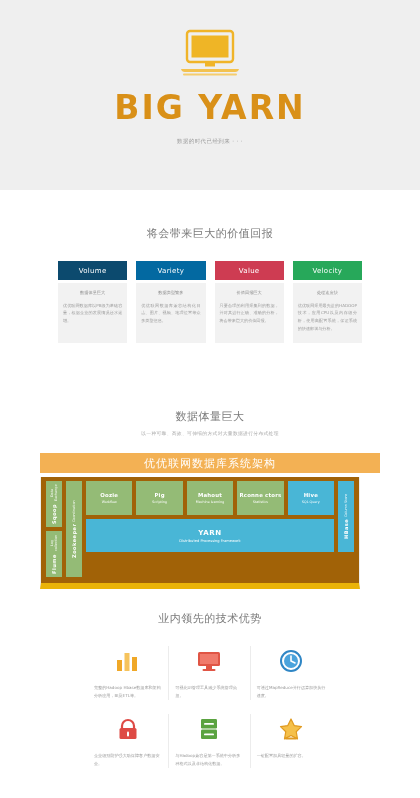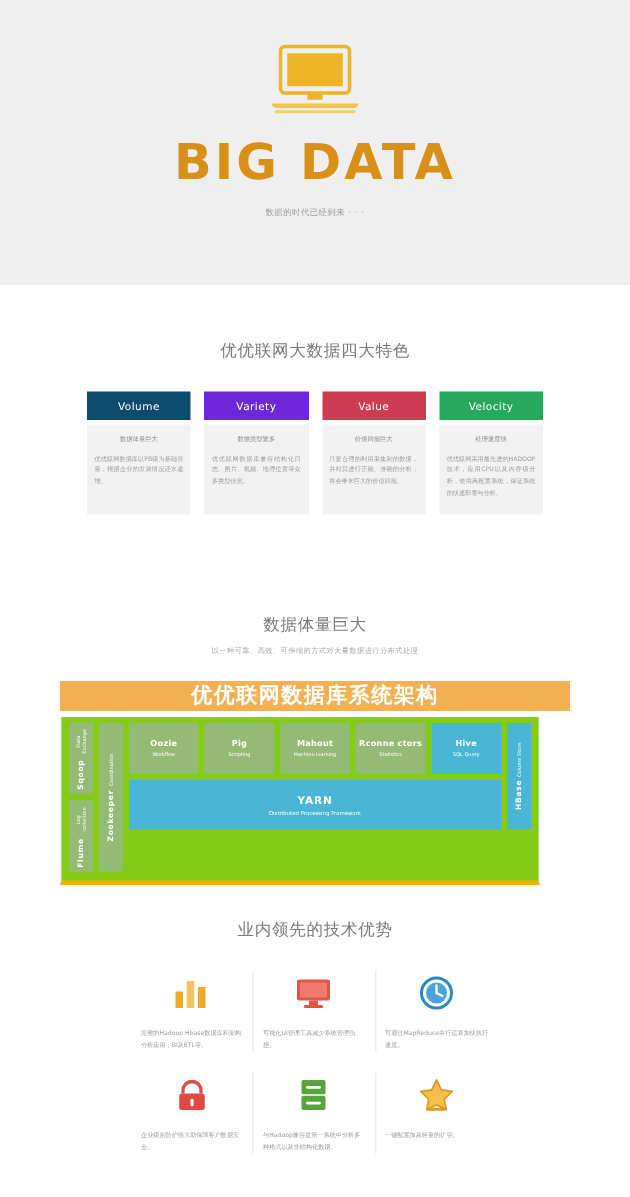--- a/index.html
+++ b/index.html
@@ -93,30 +93,30 @@
   
   .arch-section { margin-top: 66px; }
   .arch-banner {
     margin: 17px 40px 0 40px;
     background: #f3b154;
     height: 20px;
     display: flex;
     align-items: center;
     justify-content: center;
     color: #fff;
-    font-size: 14px;
-    font-weight: bold;
+    font-size: 11px;
+    font-weight: normal;
     letter-spacing: 1px;
   }
   .arch-body {
     margin: 4px 60px 0 40px;
-    background: #84cc16;
+    background: #a16207;
     border-left: 1px solid #eee;
     border-right: 1px solid #eee;
-    border-bottom: 3px solid #eab308;
+    border-bottom: 6px solid #eab308;
     padding: 4px 5px 6px 5px;
     display: flex;
     gap: 4px;
     height: 112px;
   }
   .col-v { display: flex; flex-direction: column; gap: 4px; }
   .vbox {
     background: #94bb76;
     color: #fff;
     writing-mode: vertical-rl;
@@ -196,38 +196,38 @@
 <div class="hero">
   <div class="laptop-icon">
     <svg viewBox="0 0 78 52" width="78" height="52" aria-hidden="true">
       <rect x="16" y="5" width="46" height="31" rx="3" fill="none" stroke="#f0b429" stroke-width="2.4"></rect>
       <rect x="20.5" y="9.5" width="37" height="22" fill="#efb526"></rect>
       <rect x="34" y="36.5" width="10" height="4" fill="#f0b429"></rect>
       <path d="M10 43 h58 a4 4 0 0 1 -4 3 H14 a4 4 0 0 1 -4 -3 z" fill="#f3c250"></path>
       <rect x="12" y="47.5" width="54" height="2" rx="1" fill="#f5cd6e"></rect>
     </svg>
   </div>
-  <div class="hero-title">BIG DATA</div>
+  <div class="hero-title">BIG YARN</div>
   <div class="hero-sub">数据的时代已经到来 · · ·</div>
 </div>
 
 <div class="section" style="margin-top:36px;">
-  <div class="sec-title">优优联网大数据四大特色</div>
+  <div class="sec-title">将会带来巨大的价值回报</div>
   <div class="cards-wrap">
 
     <div class="card">
       <div class="card-head" style="background:#0c4a6e">Volume</div>
       <div class="card-body">
         <div class="card-h">数据体量巨大</div>
         <div class="card-t">优优联网数据库以PB级为基础容量，根据企业的发展情况还水递增。</div>
       </div>
     </div>
 
     <div class="card">
-      <div class="card-head" style="background:#6d28d9">Variety</div>
+      <div class="card-head" style="background:#0369a1">Variety</div>
       <div class="card-body">
         <div class="card-h">数据类型繁多</div>
         <div class="card-t">优优联网数据库兼容结构化日志、图片、视频、地理位置等众多类型信息。</div>
       </div>
     </div>
 
     <div class="card">
       <div class="card-head" style="background:#ce3c52">Value</div>
       <div class="card-body">
         <div class="card-h">价值回报巨大</div>

